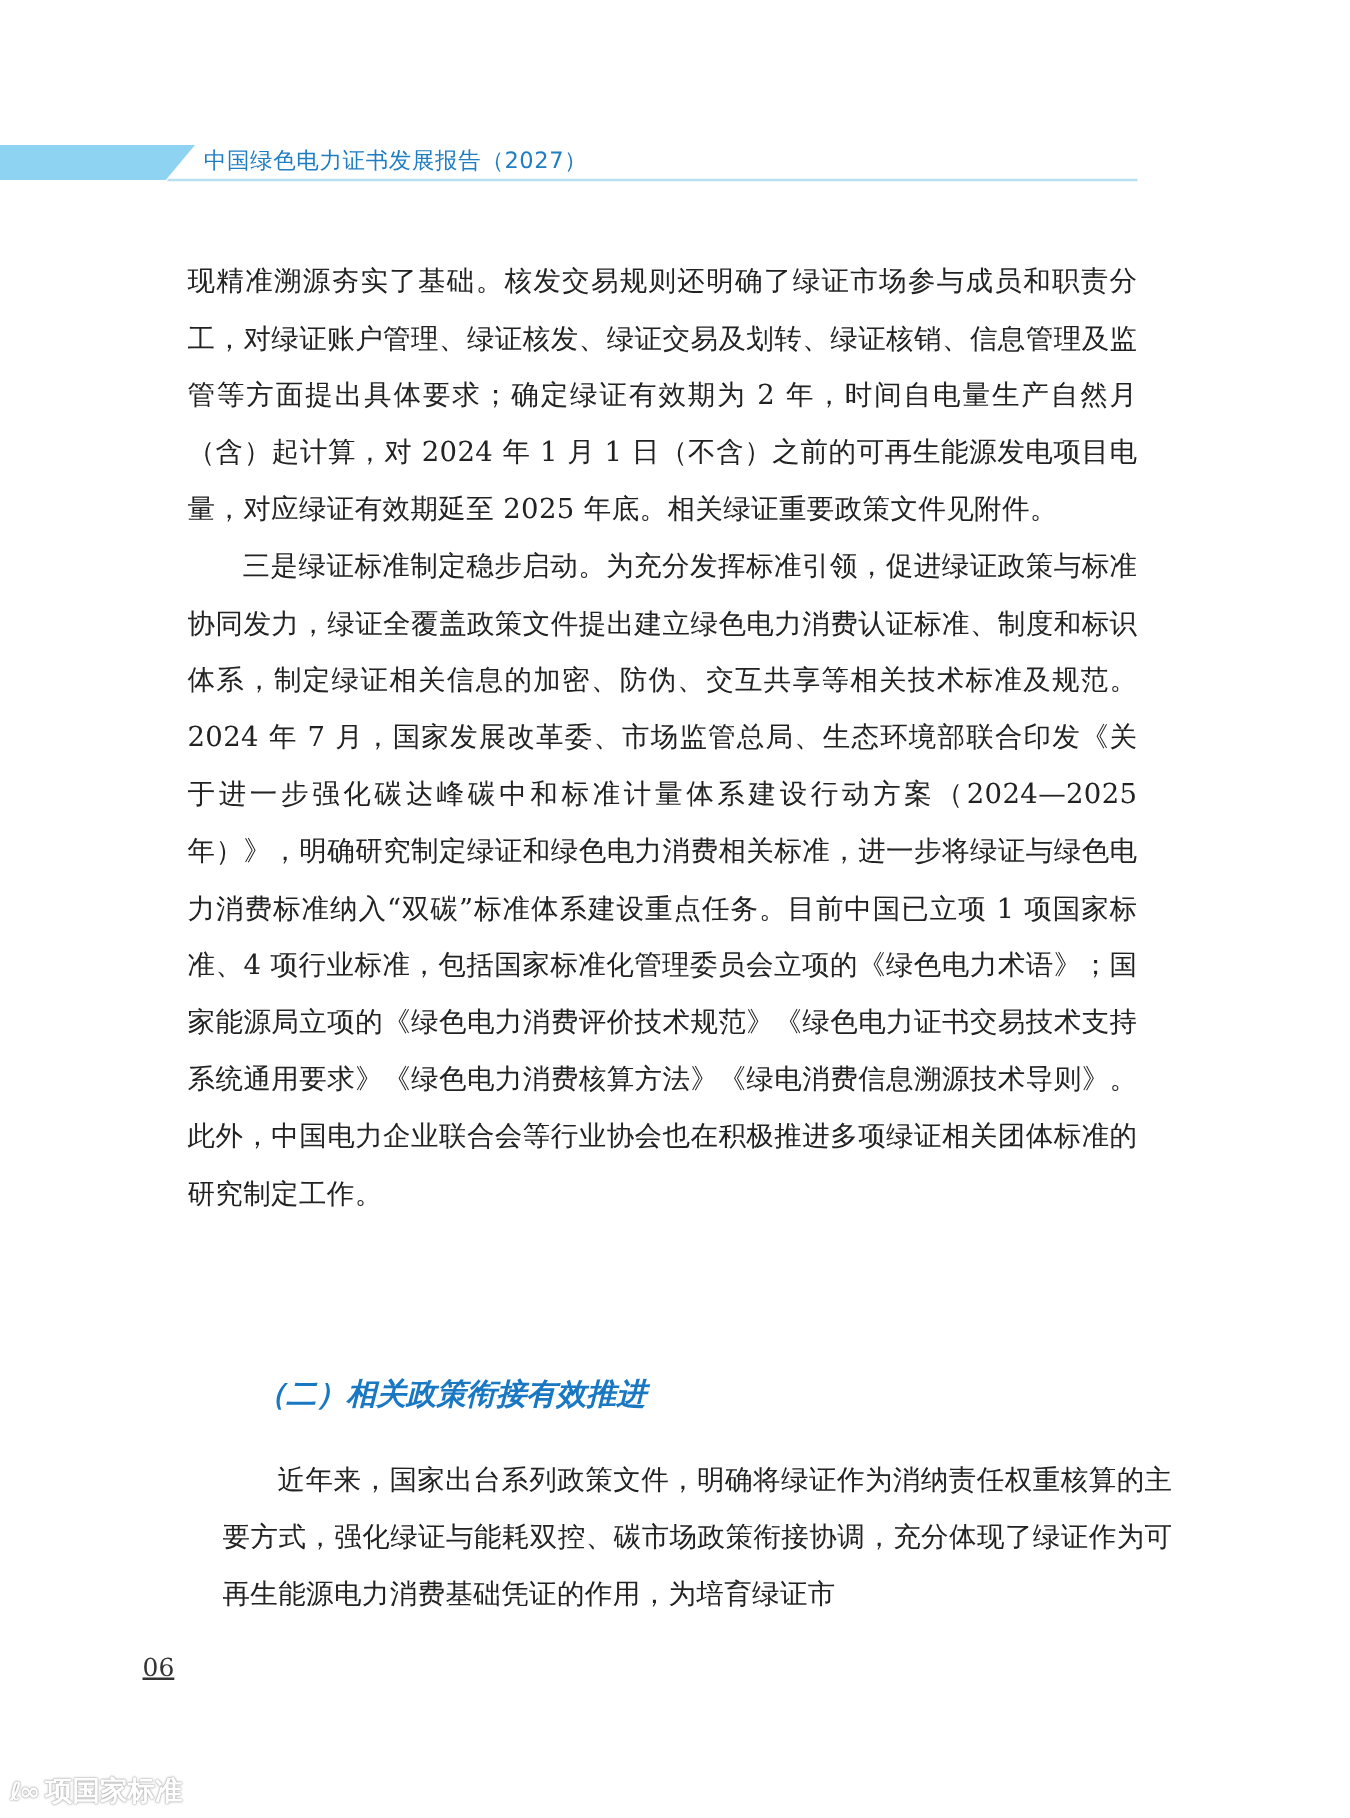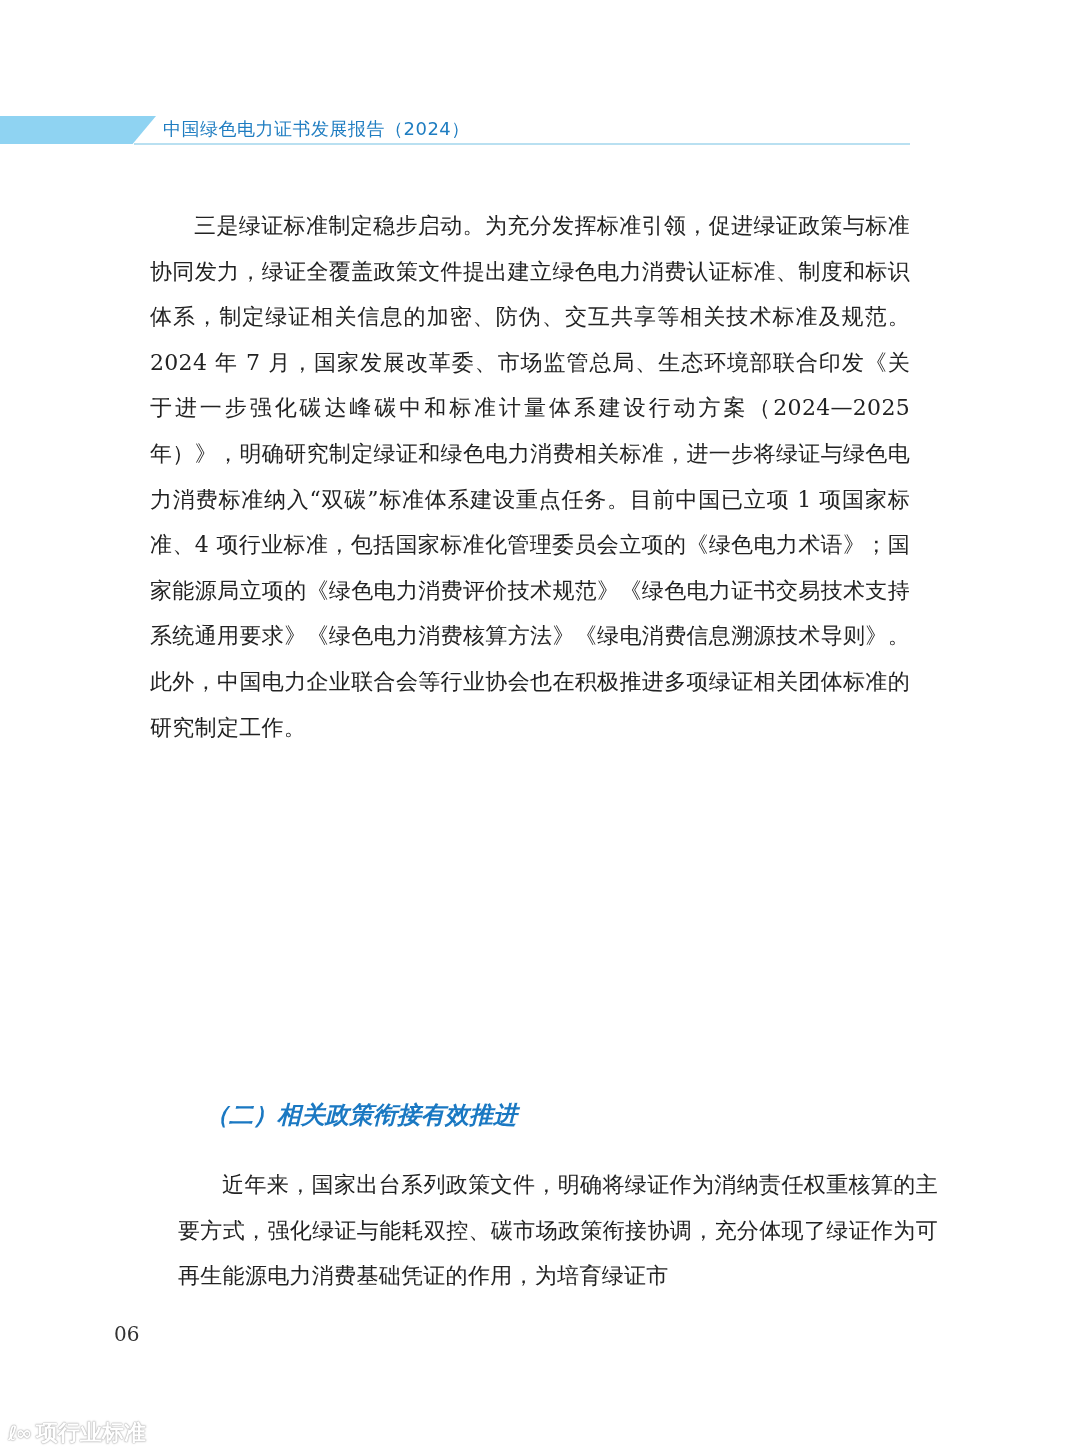--- a/index.html
+++ b/index.html
@@ -11,42 +11,43 @@
                   color: #1f7dc1; font-family: "DejaVu Sans", "Liberation Sans", sans-serif; letter-spacing: 0.5px; }
   .header-rule { position: absolute; left: 134px; top: 143px; width: 776px; height: 2px; background: #b9e0f1; }
   .body-text { position: absolute; left: 150px; width: 760px; font-size: 22px; line-height: 45.6px;
                text-align: justify; text-align-last: left; letter-spacing: 0.3px; }
   .body-text p { margin: 0; }
   .indent { text-indent: 2em; }
   #block1 { top: 203px; }
   #block2 { top: 1162px; margin-left: 28px; }
   .section-heading { position: absolute; left: 205px; top: 1098px; font-size: 24px; line-height: 34px;
                      font-weight: bold; color: #1a78c2; font-family: "DejaVu Sans", "Liberation Sans", sans-serif; font-style: italic; }
-  .page-number { position: absolute; left: 114px; top: 1322px; font-size: 20px; color: #333; }
+  .page-number { position: absolute; left: 114px; top: 1322px; font-size: 20px; color: #333; text-decoration: underline; }
   .watermark { position: absolute; left: 8px; top: 1418px; display: flex; align-items: center; gap: 6px;
                color: #ffffff; font-size: 22px; font-weight: bold;
                font-family: "DejaVu Sans", "Liberation Sans", sans-serif;
                text-shadow: 0 0 2px #999, 0 0 1px #777; opacity: 0.85; }
   .wm-logo { font-size: 20px; letter-spacing: -2px; }
 </style>
 </head>
 <body>
 
 <div class="header-bar"></div>
-<div class="header-title">中国绿色电力证书发展报告（2024）</div>
+<div class="header-title">中国绿色电力证书发展报告（2027）</div>
 <div class="header-rule"></div>
 
 <div class="body-text" id="block1">
+  <p>现精准溯源夯实了基础。核发交易规则还明确了绿证市场参与成员和职责分工，对绿证账户管理、绿证核发、绿证交易及划转、绿证核销、信息管理及监管等方面提出具体要求；确定绿证有效期为 2 年，时间自电量生产自然月（含）起计算，对 2024 年 1 月 1 日（不含）之前的可再生能源发电项目电量，对应绿证有效期延至 2025 年底。相关绿证重要政策文件见附件。</p>
   <p class="indent">三是绿证标准制定稳步启动。为充分发挥标准引领，促进绿证政策与标准协同发力，绿证全覆盖政策文件提出建立绿色电力消费认证标准、制度和标识体系，制定绿证相关信息的加密、防伪、交互共享等相关技术标准及规范。2024 年 7 月，国家发展改革委、市场监管总局、生态环境部联合印发《关于进一步强化碳达峰碳中和标准计量体系建设行动方案（2024—2025 年）》，明确研究制定绿证和绿色电力消费相关标准，进一步将绿证与绿色电力消费标准纳入“双碳”标准体系建设重点任务。目前中国已立项 1 项国家标准、4 项行业标准，包括国家标准化管理委员会立项的《绿色电力术语》；国家能源局立项的《绿色电力消费评价技术规范》《绿色电力证书交易技术支持系统通用要求》《绿色电力消费核算方法》《绿电消费信息溯源技术导则》。此外，中国电力企业联合会等行业协会也在积极推进多项绿证相关团体标准的研究制定工作。</p>
 </div>
 
 <div class="section-heading">（二）相关政策衔接有效推进</div>
 
 <div class="body-text" id="block2">
   <p class="indent">近年来，国家出台系列政策文件，明确将绿证作为消纳责任权重核算的主要方式，强化绿证与能耗双控、碳市场政策衔接协调，充分体现了绿证作为可再生能源电力消费基础凭证的作用，为培育绿证市</p>
 </div>
 
 <div class="page-number">06</div>
 
 <div class="watermark">
   <span class="wm-logo">ℓ∞</span>
-  <span>项行业标准</span>
+  <span>项国家标准</span>
 </div>
 
 </body></html>

